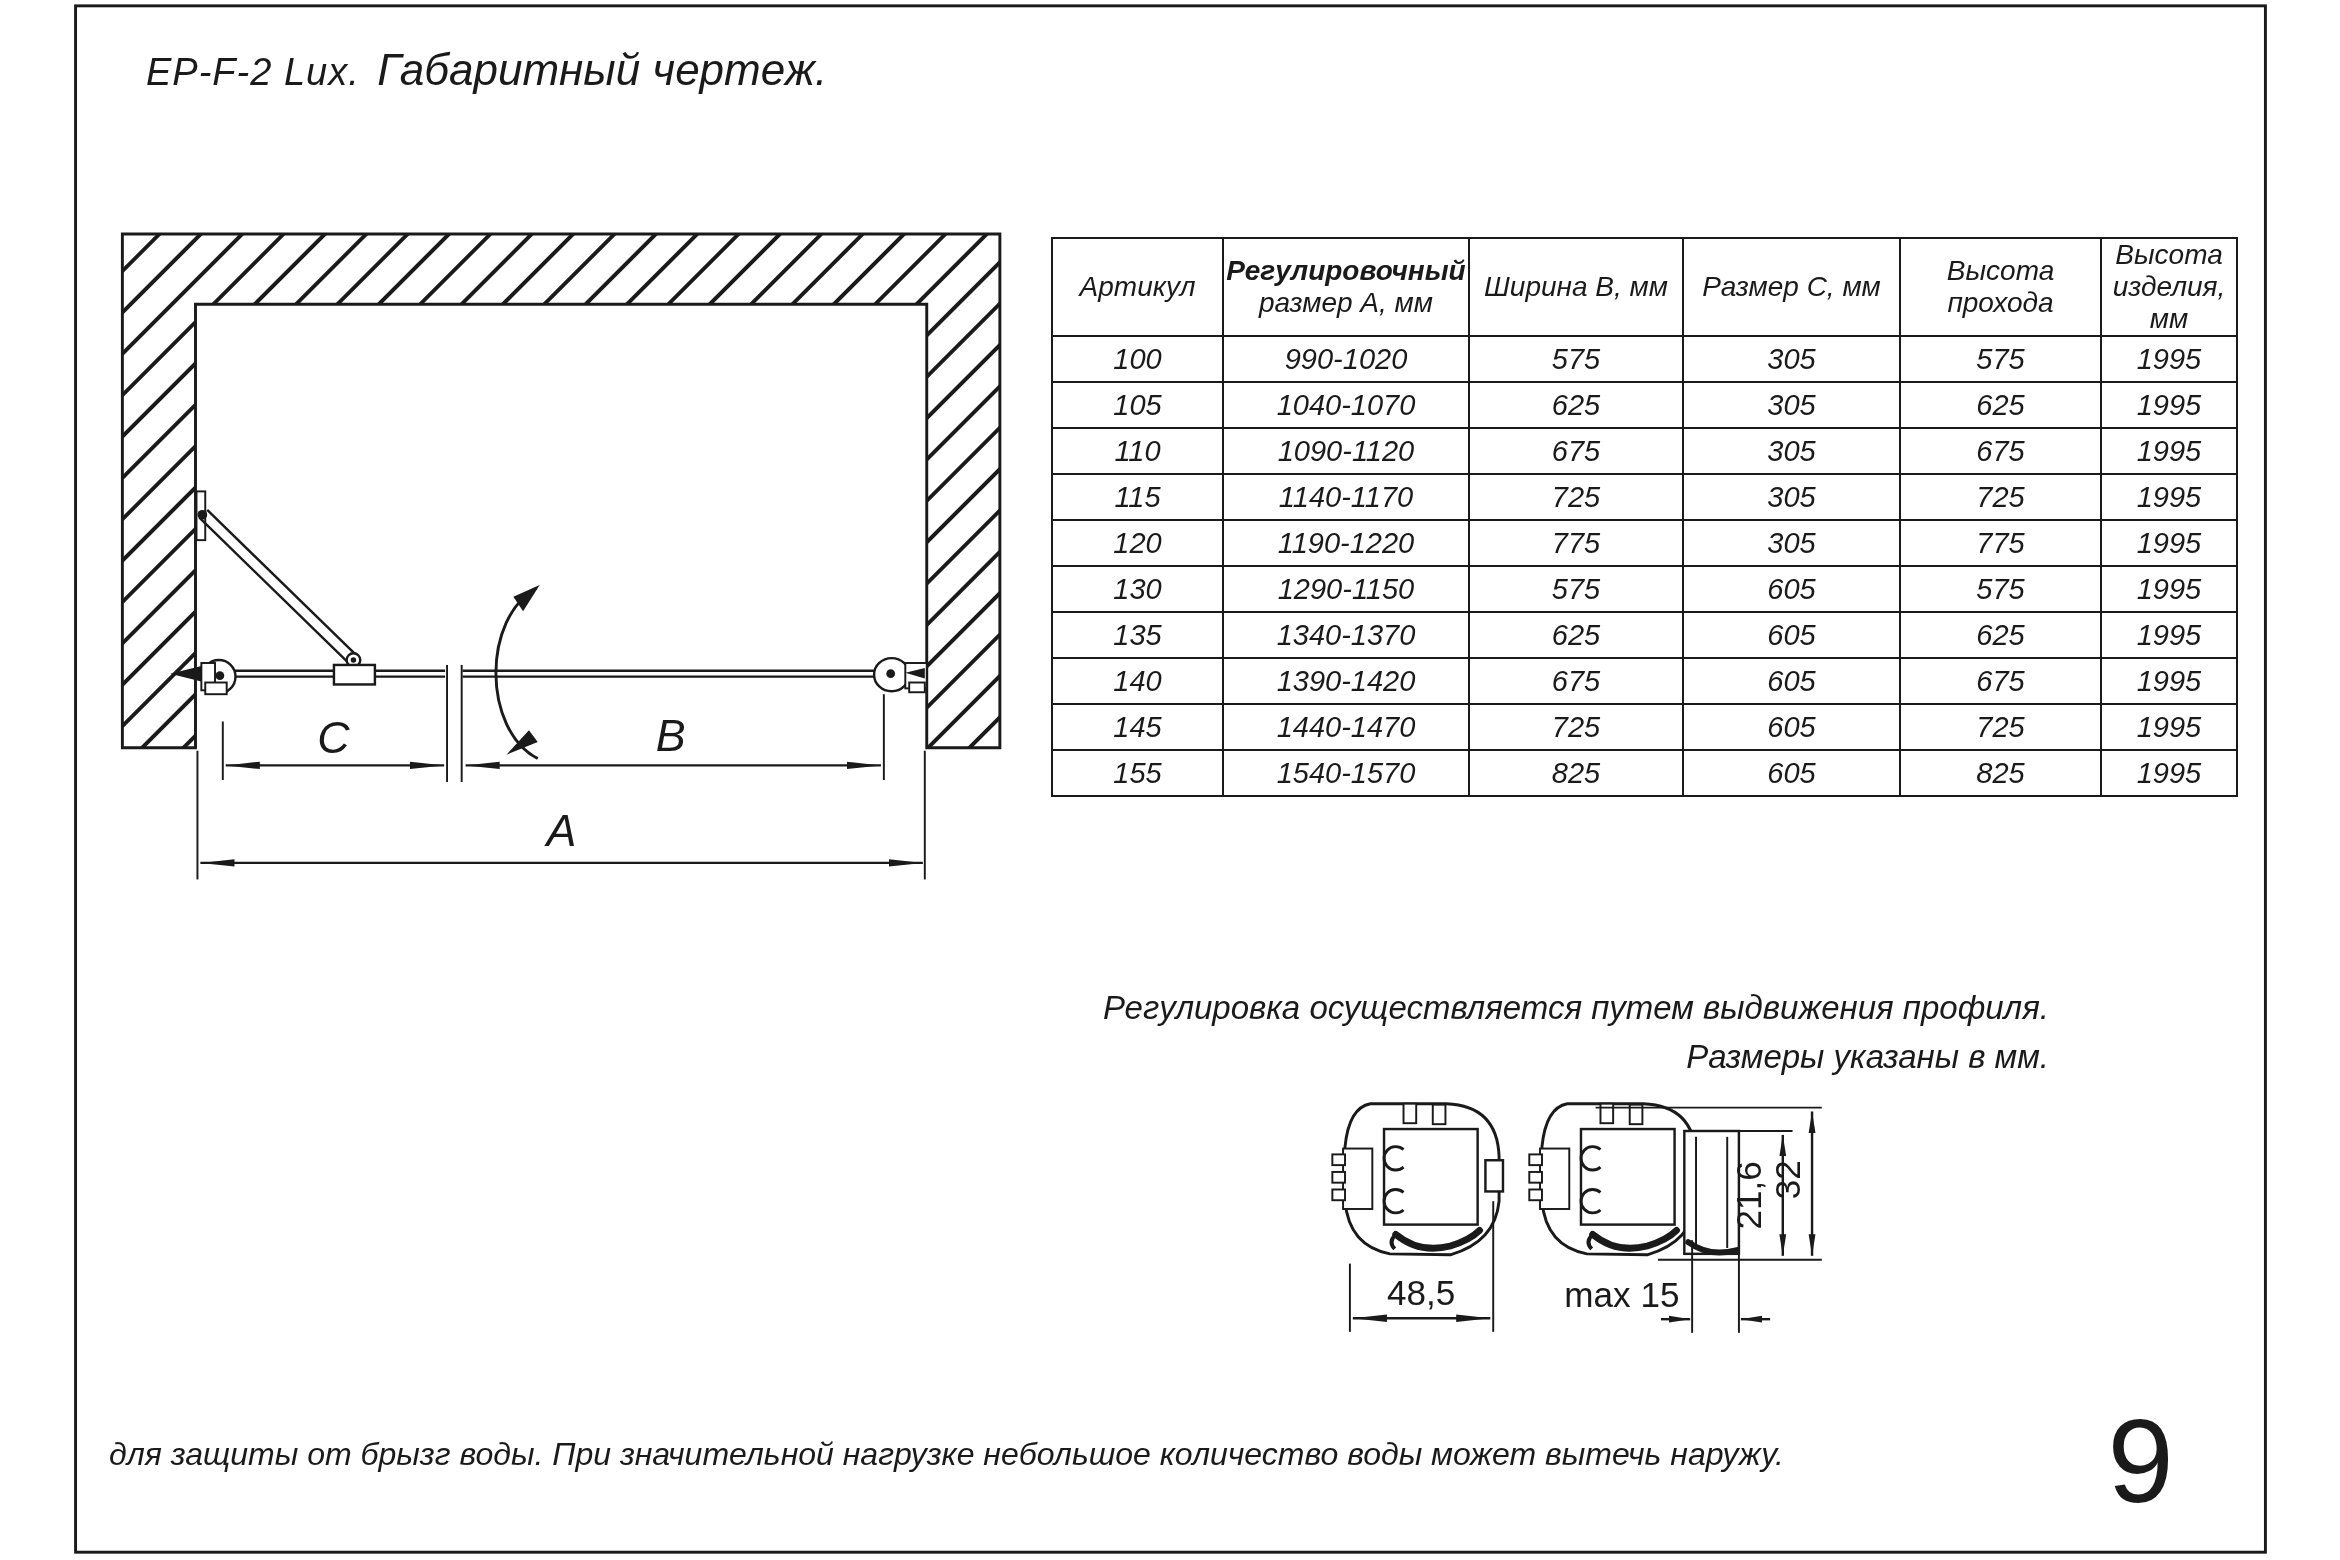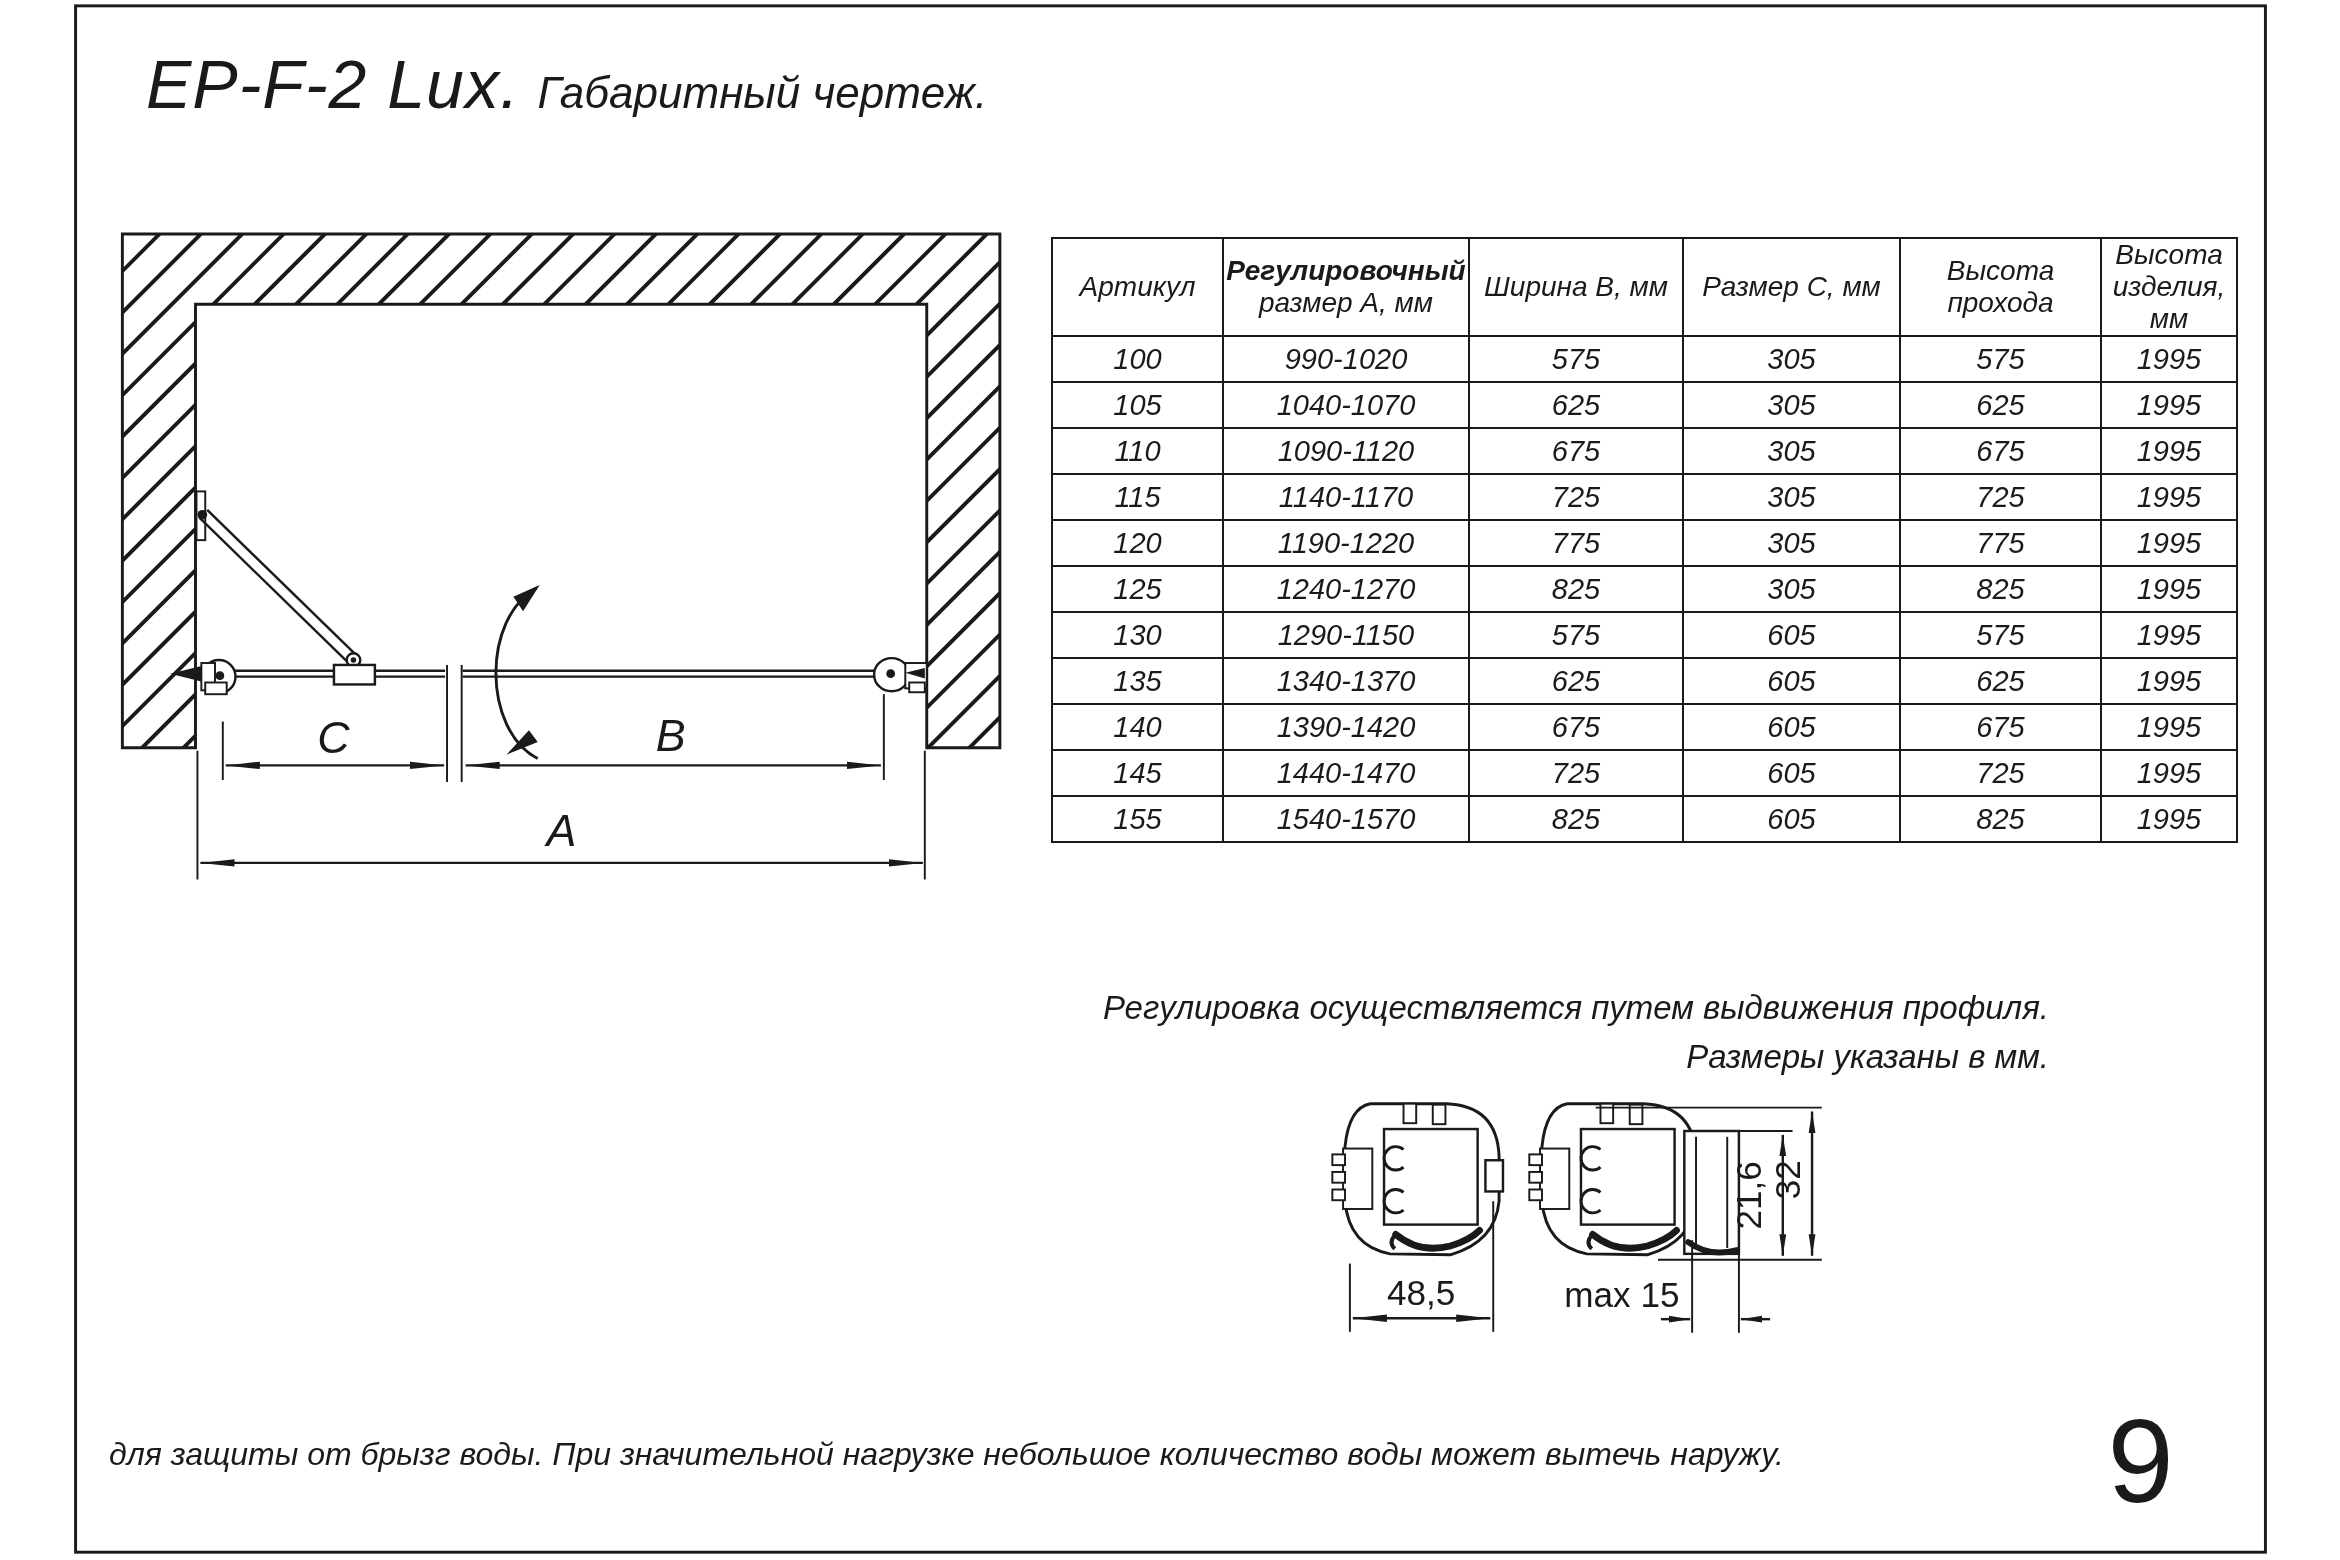--- a/index.html
+++ b/index.html
@@ -14,21 +14,21 @@
   svg{ position:absolute; left:0; top:0; }
   .ink-s  { stroke:var(--ink); fill:none; }
   .ink-sf { stroke:var(--ink); fill:#fff; }
   .ink-f  { fill:var(--ink); stroke:none; }
   .wall   { stroke:var(--ink); fill:url(#hatch); }
   text    { fill:var(--ink); }
   .dim-letter{ font-family:"Liberation Sans", sans-serif; font-size:46px; font-style:italic; }
   .dim-num   { font-family:"Liberation Sans", sans-serif; font-size:36px; }
   
   #title{ position:absolute; left:146px; top:45px; display:flex; align-items:baseline; gap:17.6px; white-space:nowrap; }
-  #title .model  { font-size:68px; font-style:italic; letter-spacing:1px; }
+  #title .model  { font-size:38px; font-style:italic; letter-spacing:1px; }
   #title .caption{ font-size:44px; font-style:italic; }
   
   #table-wrap{ position:absolute; left:1051px; top:237px; }
   #dim-table{ border-collapse:collapse; table-layout:fixed; width:1184px; background:#fff; }
   #dim-table th, #dim-table td{
     border:2px solid var(--ink); text-align:center; vertical-align:middle;
     font-style:italic; font-weight:normal; padding:0 2px; overflow:hidden;
   }
   #dim-table{ border:2.9px solid var(--ink); }
   #dim-table thead th{ height:95px; font-size:28px; line-height:32px; }
@@ -269,28 +269,20 @@
         </tr>
         <tr>
           <td>120</td>
           <td>1190-1220</td>
           <td>775</td>
           <td>305</td>
           <td>775</td>
           <td>1995</td>
         </tr>
         <tr>
-          <td>125</td>
-          <td>1240-1270</td>
-          <td>825</td>
-          <td>305</td>
-          <td>825</td>
-          <td>1995</td>
-        </tr>
-        <tr>
           <td>130</td>
           <td>1290-1150</td>
           <td>575</td>
           <td>605</td>
           <td>575</td>
           <td>1995</td>
         </tr>
         <tr>
           <td>135</td>
           <td>1340-1370</td>

